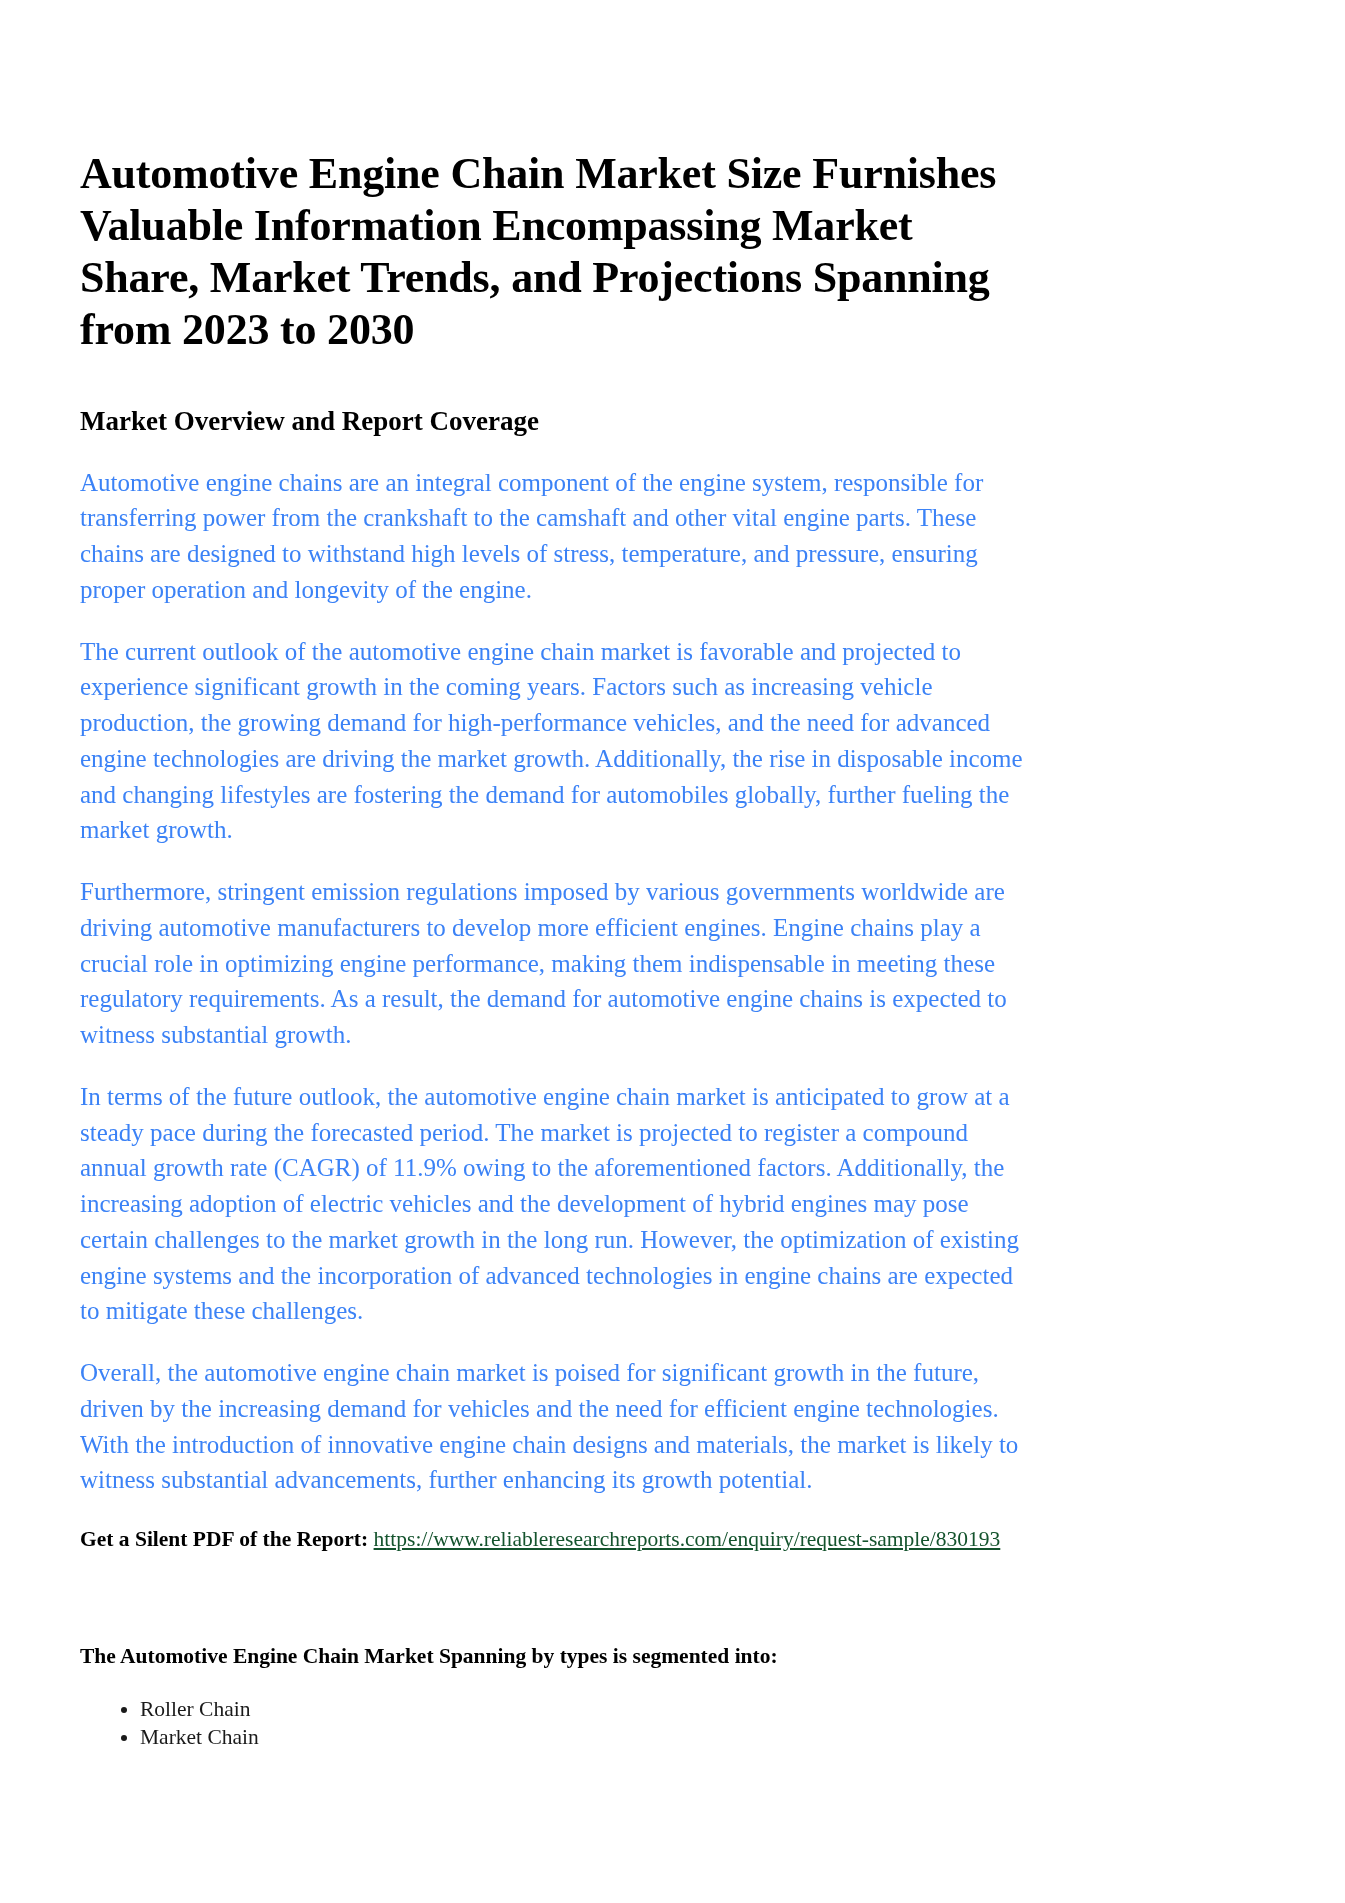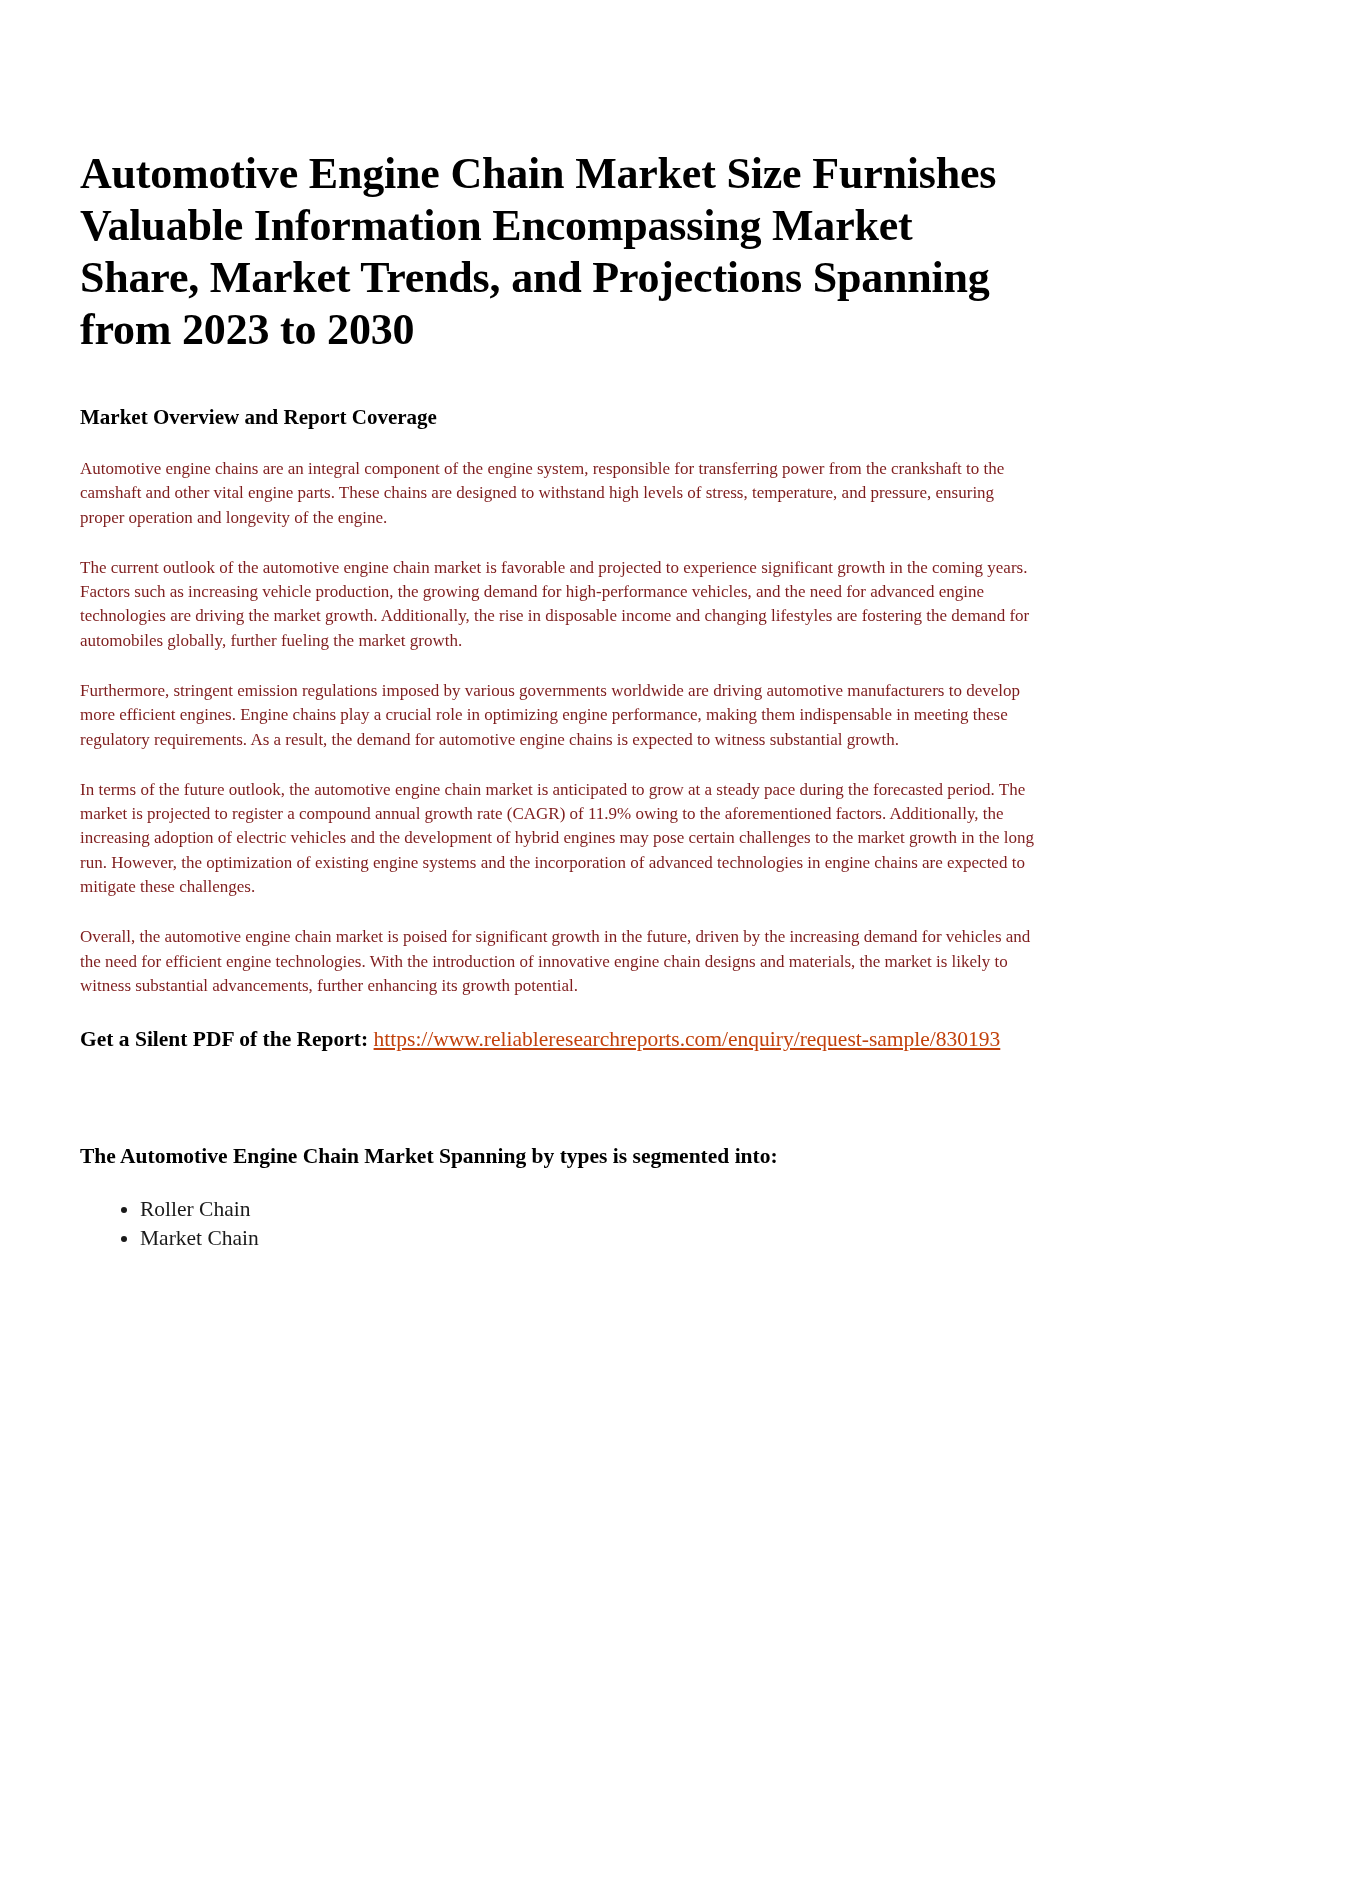--- a/index.html
+++ b/index.html
@@ -31,46 +31,46 @@
     font-size: 44px;
     line-height: 1.18;
     letter-spacing: -0.2px;
     margin: 0 0 48px 0;
     color: #000000;
     width: 945px;
   }
   h2.sub-head {
     font-family: "Liberation Serif", "DejaVu Serif", serif;
     font-weight: bold;
-    font-size: 21px;
+    font-size: 27px;
     line-height: 1.3;
     margin: 0 0 26px 0;
     color: #000000;
   }
   p.body-par {
     font-family: "Liberation Serif", "DejaVu Serif", serif;
     font-weight: normal;
-    font-size: 17px;
+    font-size: 25px;
     line-height: 1.43;
     margin: 0 0 26px 0;
-    color: #7f1d1d;
+    color: #3b82f6;
     text-align: left;
   }
   p.link-par {
     font-family: "Liberation Serif", "DejaVu Serif", serif;
     font-size: 21.5px;
     line-height: 1.43;
     margin: 0 0 26px 0;
   }
   .link-label {
     font-weight: bold;
     color: #000000;
   }
   a.sample-link {
-    color: #c2410c;
+    color: #14532d;
     text-decoration: underline;
     font-weight: normal;
     word-break: break-word;
   }
   .gap-block {
     height: 62px;
   }
   h3.seg-head {
     font-family: "Liberation Serif", "DejaVu Serif", serif;
     font-weight: bold;

